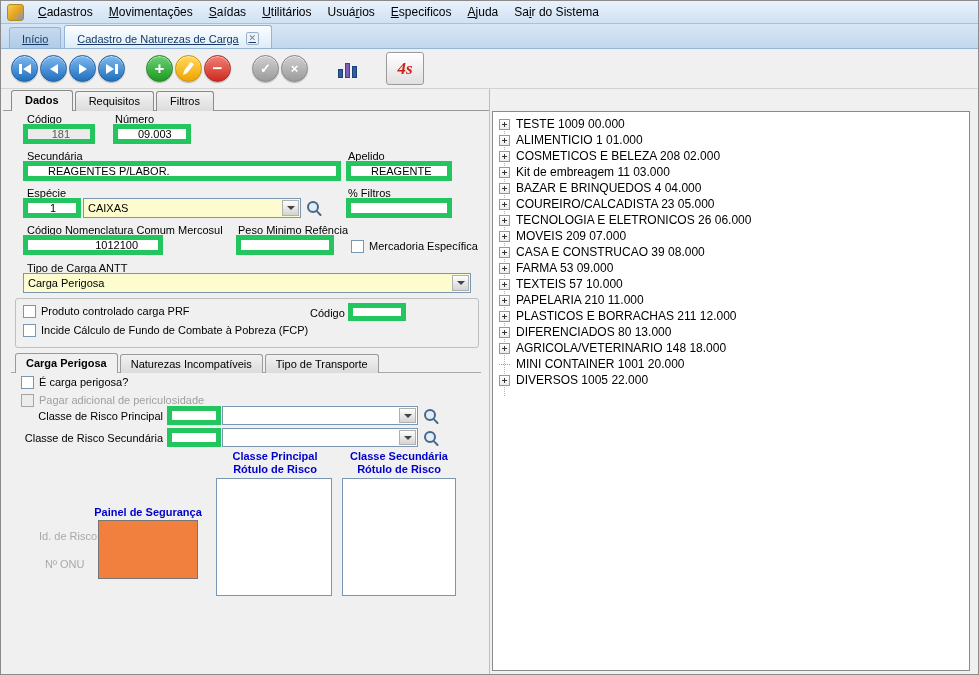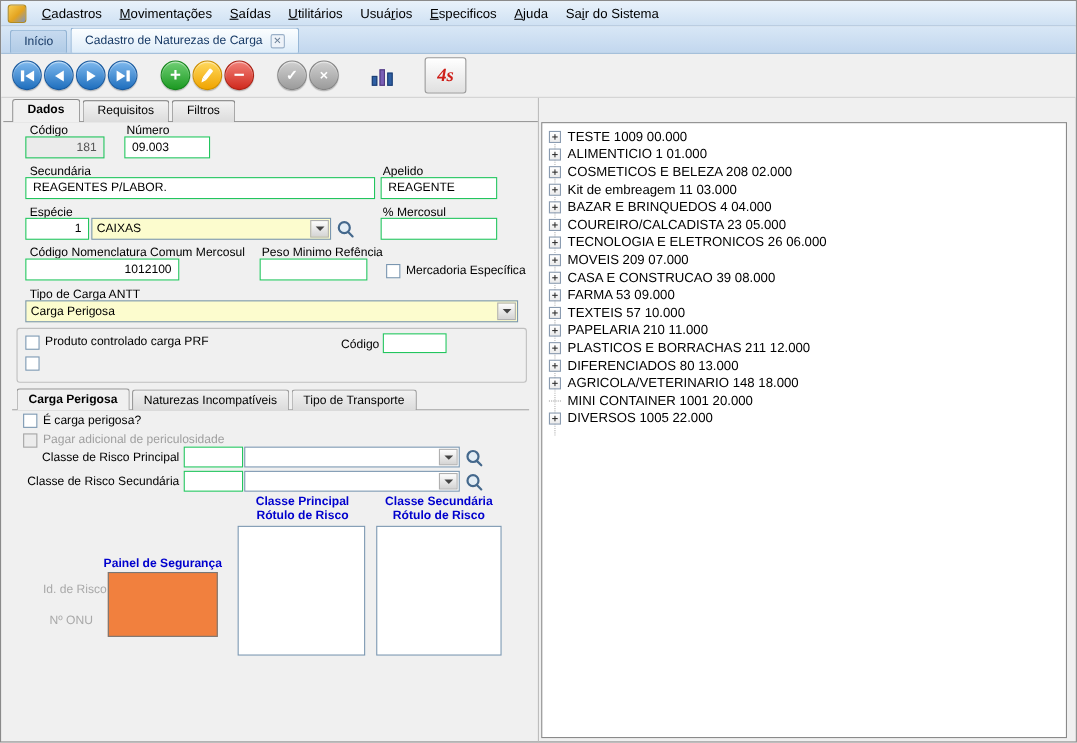--- a/index.html
+++ b/index.html
@@ -15,21 +15,21 @@
     display:flex; align-items:center; padding-left:4px; }
   .app-icon { width:17px; height:17px; margin:0 6px 0 2px; border-radius:3px; flex:none;
     background:linear-gradient(135deg,#f8cd52 0%,#e3a31f 55%,#7c96c8 100%); border:1px solid #b08a20; }
   .menu-item { padding:16px 8px; font-size:12px; color:#000; cursor:default; white-space:nowrap; }
   
   .tabstrip { position:absolute; left:0; top:23px; right:0; height:25px;
     background:linear-gradient(#d8e7f6,#c2d7ee); border-bottom:1px solid #93b4d4;
     display:flex; align-items:flex-end; padding-left:8px; }
   .doc-tab { height:21px; padding:3px 12px; font-size:11px; color:#173a66;
     border:1px solid #93b4d4; border-bottom:none; border-radius:3px 3px 0 0;
-    background:linear-gradient(#c7daef,#b0cbe6); margin-right:3px; display:flex; align-items:center; gap:7px; }
+    background:linear-gradient(#c7daef,#b0cbe6); margin-right:3px; display:flex; align-items:flex-end; gap:7px;text-decoration:underline; }
   .doc-tab.active { background:linear-gradient(#fcfeff,#ddecf9); height:23px; }
   .tab-close { width:13px; height:13px; border:1px solid #9ab0c8; border-radius:2px;
     background:#eef3f9; color:#6a7f96; font-size:9px; line-height:11px; text-align:center; }
   .tab-close::before { content:'✕'; }
   
   .toolbar { position:absolute; left:0; top:48px; right:0; height:40px; background:#f0f0f0;
     border-bottom:1px solid #d2d2d2; }
   .tbwrap { display:flex; align-items:center; height:100%; padding-left:10px; gap:2px; }
   .tspacer { width:17px; height:1px; }
   .tbtn { width:27px; height:27px; border-radius:50%; display:flex; align-items:center;
@@ -66,22 +66,22 @@
     background:linear-gradient(#f3f3f3,#dcdcdc); margin-right:2px; }
   .page-tab.active { height:21px; margin-top:0; background:#f0f0f0; font-weight:bold; position:relative; z-index:3; }
   .panel-line { position:absolute; left:2px; top:109px; width:486px; border-top:1px solid #9a9a9a; }
   .vdivider { position:absolute; left:488px; top:88px; height:586px; border-left:1px solid #bdbdbd; }
   
   .lbl { position:absolute; font-size:11px; color:#000; white-space:nowrap; }
   .r-lbl { position:absolute; font-size:11px; color:#000; width:142px; text-align:right; white-space:nowrap; }
   .gray-lbl { position:absolute; font-size:11px; color:#a9a9a9; white-space:nowrap; }
   .blue-lbl { position:absolute; color:var(--label-blue,#0000cd); font-weight:bold;
     font-size:11px; text-align:center; line-height:13px; }
-  .field { position:absolute; height:20px; border:1px solid #22c55e; background:#fff;
-    font-size:11px; padding:0 6px; display:flex; align-items:center; overflow:hidden; white-space:nowrap; }
+  .field { position:absolute; height:20px; border:5px solid #22c55e; background:#fff;
+    font-size:11px; padding:0 20px; display:flex; align-items:center; overflow:hidden; white-space:nowrap; }
   .field.right { justify-content:flex-end; }
   .field.disabled { background:#ebebeb; color:#555; }
   .combo { position:absolute; height:20px; border:1px solid #7a96b0; background:#fff;
     font-size:11px; display:flex; align-items:center; padding:0 20px 0 4px; overflow:hidden; white-space:nowrap; }
   .combo.hl { background:var(--highlight-field,#fcfcce); }
   .cbtn { position:absolute; top:1px; right:1px; width:17px; height:calc(100% - 2px);
     background:linear-gradient(#fdfdfd,#d4d4d4); border:1px solid #b0b0b0;
     display:flex; align-items:center; justify-content:center; }
   .arr { width:0; height:0; border-left:4px solid transparent; border-right:4px solid transparent;
     border-top:4px solid #444; }
@@ -210,21 +210,21 @@
 
 <label class="lbl" style="left:26px;top:186px">Espécie</label>
 <div class="field right" style="left:22px;top:197px;width:58px">1</div>
 <div class="combo hl" style="left:82px;top:197px;width:218px">
   <span>CAIXAS</span>
   <span class="cbtn">
       <span class="arr"></span>
     </span>
 </div>
 <span class="mag" style="left:305px;top:199px"></span>
-<label class="lbl" style="left:347px;top:186px">% Mercosul</label>
+<label class="lbl" style="left:347px;top:186px">% Filtros</label>
 <div class="field" style="left:345px;top:197px;width:106px"></div>
 
 <label class="lbl" style="left:26px;top:223px">Código Nomenclatura Comum Mercosul</label>
 <div class="field right" style="left:22px;top:234px;width:140px">1012100</div>
 <label class="lbl" style="left:237px;top:223px">Peso Minimo Refência</label>
 <div class="field" style="left:235px;top:234px;width:98px"></div>
 <div class="check" style="left:350px;top:238px">
   <span class="box"></span>
   <span>Mercadoria Específica</span>
 </div>
@@ -239,20 +239,21 @@
 
 <div class="groupbox"></div>
 <div class="check" style="left:22px;top:303px">
   <span class="box"></span>
   <span>Produto controlado carga PRF</span>
 </div>
 <label class="lbl" style="left:309px;top:306px">Código</label>
 <div class="field" style="left:347px;top:302px;width:58px;height:18px"></div>
 <div class="check" style="left:22px;top:322px">
   <span class="box"></span>
+  <span>Incide Cálculo de Fundo de Combate à Pobreza (FCP)</span>
 </div>
 
 <div class="sub-tabs">
   <div class="sub-tab active">Carga Perigosa</div>
   <div class="sub-tab">Naturezas Incompatíveis</div>
   <div class="sub-tab">Tipo de Transporte</div>
 </div>
 <div class="subtab-line"></div>
 
 <div class="check" style="left:20px;top:374px">

